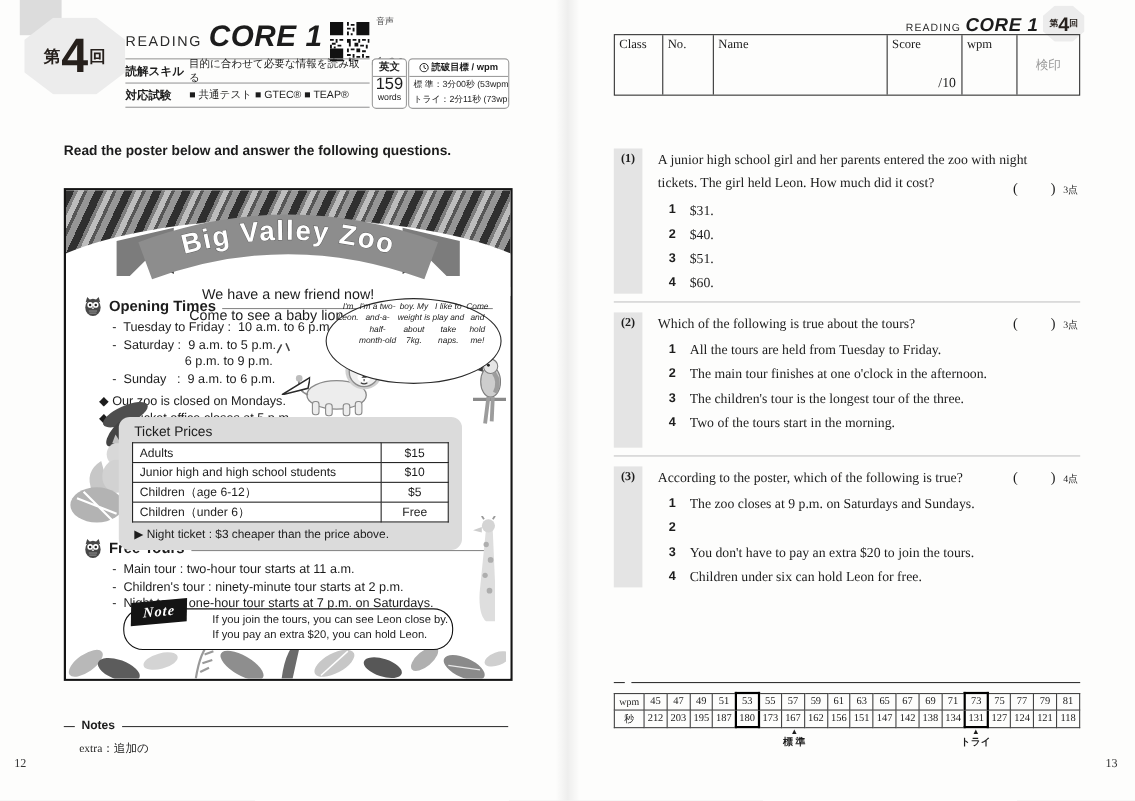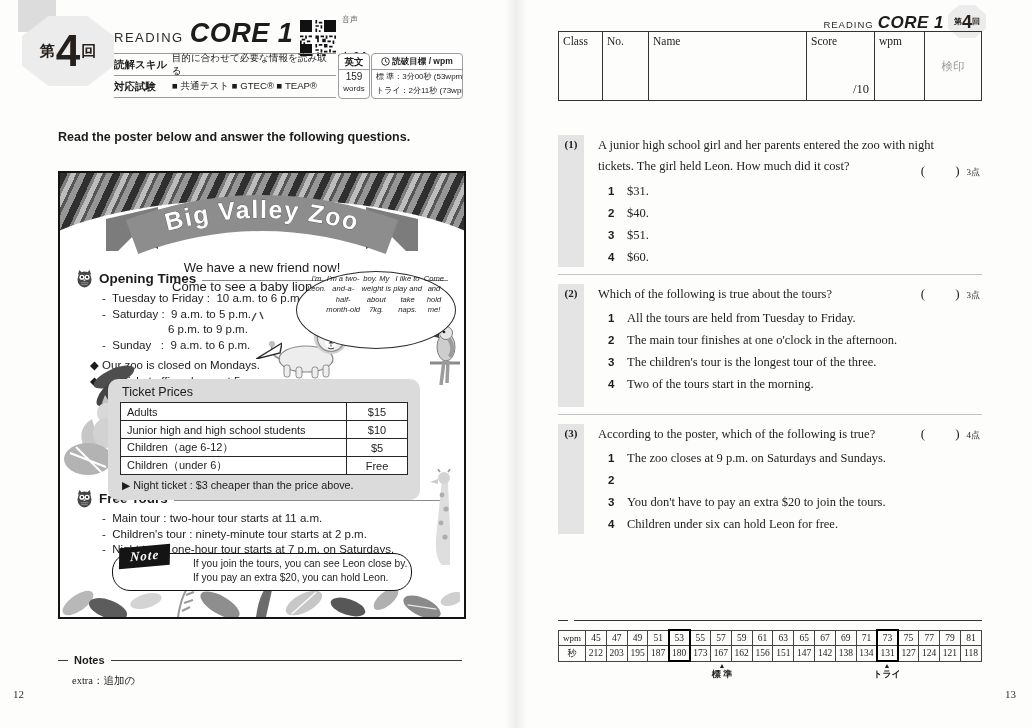--- a/index.html
+++ b/index.html
@@ -26,21 +26,21 @@
 
   .info-table{position:absolute;left:114px;top:53px;width:222px;}
   .info-row{display:flex;align-items:center;height:21px;border-top:1px solid #9a9a9a;}
   .info-row:last-child{border-bottom:1px solid #9a9a9a;}
   .info-row .lbl{width:58px;font-weight:700;font-size:10.5px;}
   .info-row .val{font-size:9.6px;}
 
   .mini-box{position:absolute;border:1px solid #9d9d9d;border-radius:4px;background:#fff;overflow:hidden;}
   .words-box{left:338px;top:53px;width:30px;height:44px;text-align:center;}
   .words-box .head{font-size:9.5px;font-weight:700;border-bottom:1px solid #9d9d9d;line-height:15px;height:15px;}
-  .words-box .num{font-size:10px;line-height:14px;}
+  .words-box .num{font-size:15px;line-height:14px;}
   .words-box .unit{font-size:8px;line-height:10px;}
   .target-box{left:371px;top:53px;width:90px;height:44px;}
   .target-box .head{display:flex;align-items:center;justify-content:center;gap:2px;
       font-size:8.5px;font-weight:700;border-bottom:1px solid #9d9d9d;height:15px;}
   .target-box .line{font-size:8px;line-height:14px;padding-left:4px;white-space:nowrap;}
 
   .instruction{position:absolute;left:58px;top:130px;font-size:12.5px;font-weight:700;}
 
   
   .poster{position:absolute;left:58px;top:171px;width:404px;height:444px;border:2px solid #141414;
@@ -105,21 +105,21 @@
   
   .r-title{position:absolute;right:88px;top:13px;display:flex;align-items:baseline;}
   .r-title .series-label{font-size:9.5px;letter-spacing:1px;}
   .r-title .series-title{font-size:17px;margin-left:4px;}
   .r-badge{position:absolute;right:46px;top:5px;width:38px;height:33px;background:#ececec;
       clip-path:polygon(29% 0,71% 0,100% 29%,100% 71%,71% 100%,29% 100%,0 71%,0 29%);
       display:flex;align-items:center;justify-content:center;color:#26201c;font-weight:800;}
   .r-badge .b-pre,.r-badge .b-suf{font-size:8px;}
   .r-badge .b-num{font-size:18px;line-height:1;}
 
-  .r-table{position:absolute;left:558px;top:31px;width:424px;height:70px;border:1px solid #333;
+  .r-table{position:absolute;left:558px;top:31px;width:424px;height:56px;border:1px solid #333;
       display:flex;font-family:"Liberation Serif",serif;font-size:11.5px;box-sizing:border-box;}
   .r-table .cell{border-right:1px solid #333;padding:3px 4px;box-sizing:border-box;position:relative;}
   .r-table .cell:last-child{border-right:none;}
   .c-class{width:44px;} .c-no{width:46px;} .c-name{width:158px;} .c-score{width:68px;} .c-wpm{width:50px;}
   .c-stamp{flex:1;display:flex;align-items:center;justify-content:center;color:#9a9a9a;}
   .score-max{position:absolute;right:5px;bottom:3px;font-size:12.5px;}
 
   .questions{position:absolute;left:558px;top:126px;width:424px;}
   .question{position:relative;box-sizing:border-box;padding:9px 0 6px;}
   .question + .question{border-top:1px solid #c3c3c3;}

